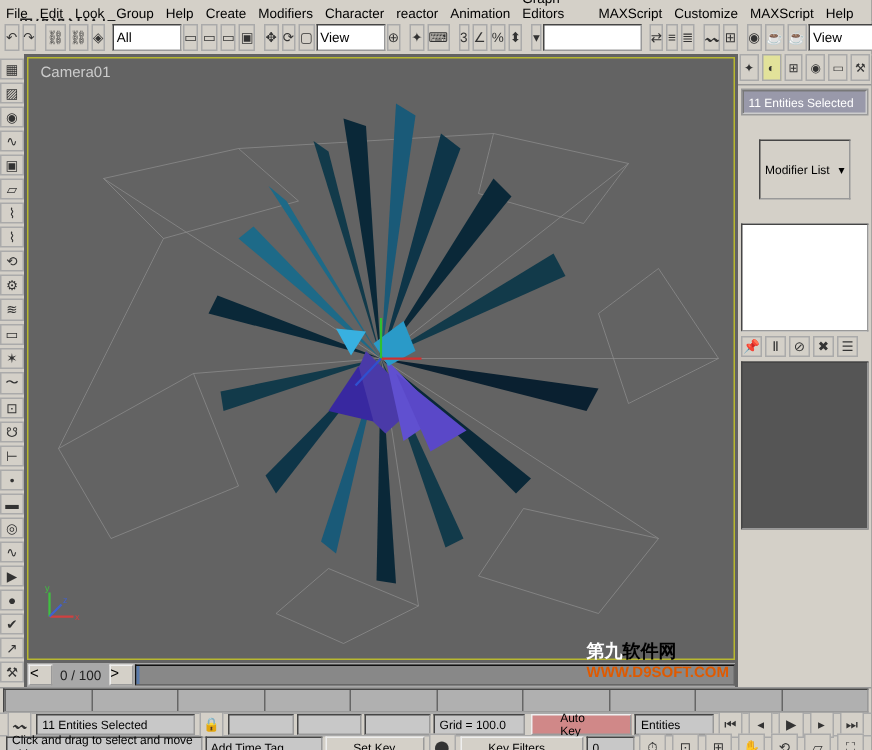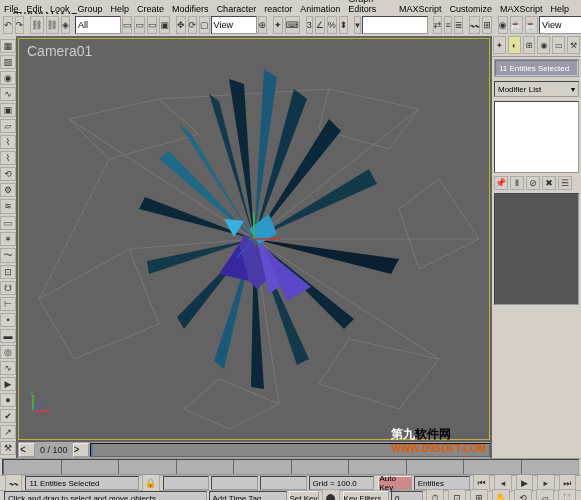--- a/index.html
+++ b/index.html
@@ -6,43 +6,43 @@
 .mb{position:absolute;left:0;top:0;right:0;height:14px;background:#d4d0c8;display:flex;align-items:flex-end;padding:0 4px;border-bottom:1px solid #888}
 .mb span{margin-right:8px;cursor:default;font-size:9px}
 .tb{position:absolute;left:0;top:14px;right:0;height:22px;background:#d4d0c8;display:flex;align-items:center;padding:0 2px;border-bottom:1px solid #888}
 .bt{width:16px;height:16px;background:#d4d0c8;border:1px solid #aaa;margin:0 1px;display:inline-flex;align-items:center;justify-content:center;font-size:9px;color:#333}
 .sep{width:4px;height:16px;margin:0 2px}
 .sel{height:16px;background:#fff;border:1px inset #999;font-size:9px;padding:0 2px;display:flex;align-items:center;min-width:40px}
 .ltb{position:absolute;left:0;top:36px;width:16px;bottom:42px;background:#d4d0c8;display:flex;flex-direction:column;padding:2px 0}
 .ltb .bt{margin:1px 0;width:14px;height:14px}
 .vp{position:absolute;left:16px;top:36px;right:89px;bottom:42px;background:#636363}
 .vpi{position:absolute;left:2px;top:2px;right:2px;bottom:18px;border:1px solid #b8b830;background:#636363;overflow:hidden}
-.vpl{position:absolute;left:8px;top:4px;color:#ccc;font-size:14px}
+.vpl{position:absolute;left:8px;top:4px;color:#ccc;font-size:10px}
 .tc{position:absolute;left:2px;right:2px;bottom:0;height:16px;background:#a8a8a8;display:flex;align-items:center}
 .tcs{width:14px;height:12px;background:#d4d0c8;border:1px outset #eee;margin:0 1px}
 .tct{flex:1;height:12px;background:#888;border:1px inset #666;position:relative}
 .tcf{position:absolute;left:0;top:0;width:2px;height:100%;background:#5a7aaa}
 .tcl{font-size:9px;color:#222;padding:0 4px}
 .rp{position:absolute;right:0;top:36px;width:89px;bottom:42px;background:#d4d0c8;display:flex;flex-direction:column}
 .rtab{height:20px;display:flex;border-bottom:1px solid #999}
 .rtab .bt{flex:1;font-size:8px}
 .rbox{margin:2px;background:#d4d0c8;border:1px solid #999}
 .rh{height:14px;background:#99a;border:1px inset #ccc;font-size:8px;color:#fff;display:flex;align-items:center;padding:0 3px}
-.rdd{height:14px;background:#d4d0c8;border:1px inset #999;font-size:8px;display:flex;align-items:center;padding:0 3px;margin:2px}
+.rdd{height:14px;background:#d4d0c8;border:1px inset #999;font-size:8px;display:flex;align-items:center;padding:12px 3px;margin:14px}
 .rst{height:70px;background:#fff;border:1px inset #999;margin:2px}
 .rbt{display:flex;padding:1px}
 .rbt .bt{width:12px;height:12px}
 .rpv{height:110px;background:#555;border:1px inset #999;margin:2px}
 .sb{position:absolute;left:0;right:0;bottom:0;height:42px;background:#d4d0c8}
 .sbr{height:16px;display:flex;align-items:center;border-top:1px solid #999}
 .ruler{flex:1;height:14px;background:#b0b0b0;border:1px inset #999;position:relative;margin:0 2px;overflow:hidden}
 .tick{position:absolute;top:0;bottom:0;width:1px;background:#666}
 .sbr2{height:14px;display:flex;align-items:center;padding:0 4px;gap:2px;font-size:9px;border-top:1px solid #aaa}
 .fld{height:12px;background:#c8c8c8;border:1px inset #999;padding:0 3px;font-size:8px;display:flex;align-items:center}
-.kbt{height:12px;background:#d4d0c8;border:1px outset #eee;padding:0 0;font-size:8px;display:flex;align-items:center}
+.kbt{height:12px;background:#d4d0c8;border:1px outset #eee;padding:0 18px;font-size:8px;display:flex;align-items:center}
 .gz{position:absolute;left:8px;bottom:22px;width:28px;height:28px}
 .wm{position:absolute;right:95px;bottom:46px;font-size:12px;font-weight:bold;pointer-events:none}
 .wm1{color:#ffffff}.wm2{color:#000000}
 </style>
 </head>
 <body>
 
 <div class="mb">
   <span>File</span>
   <span>Edit</span>

